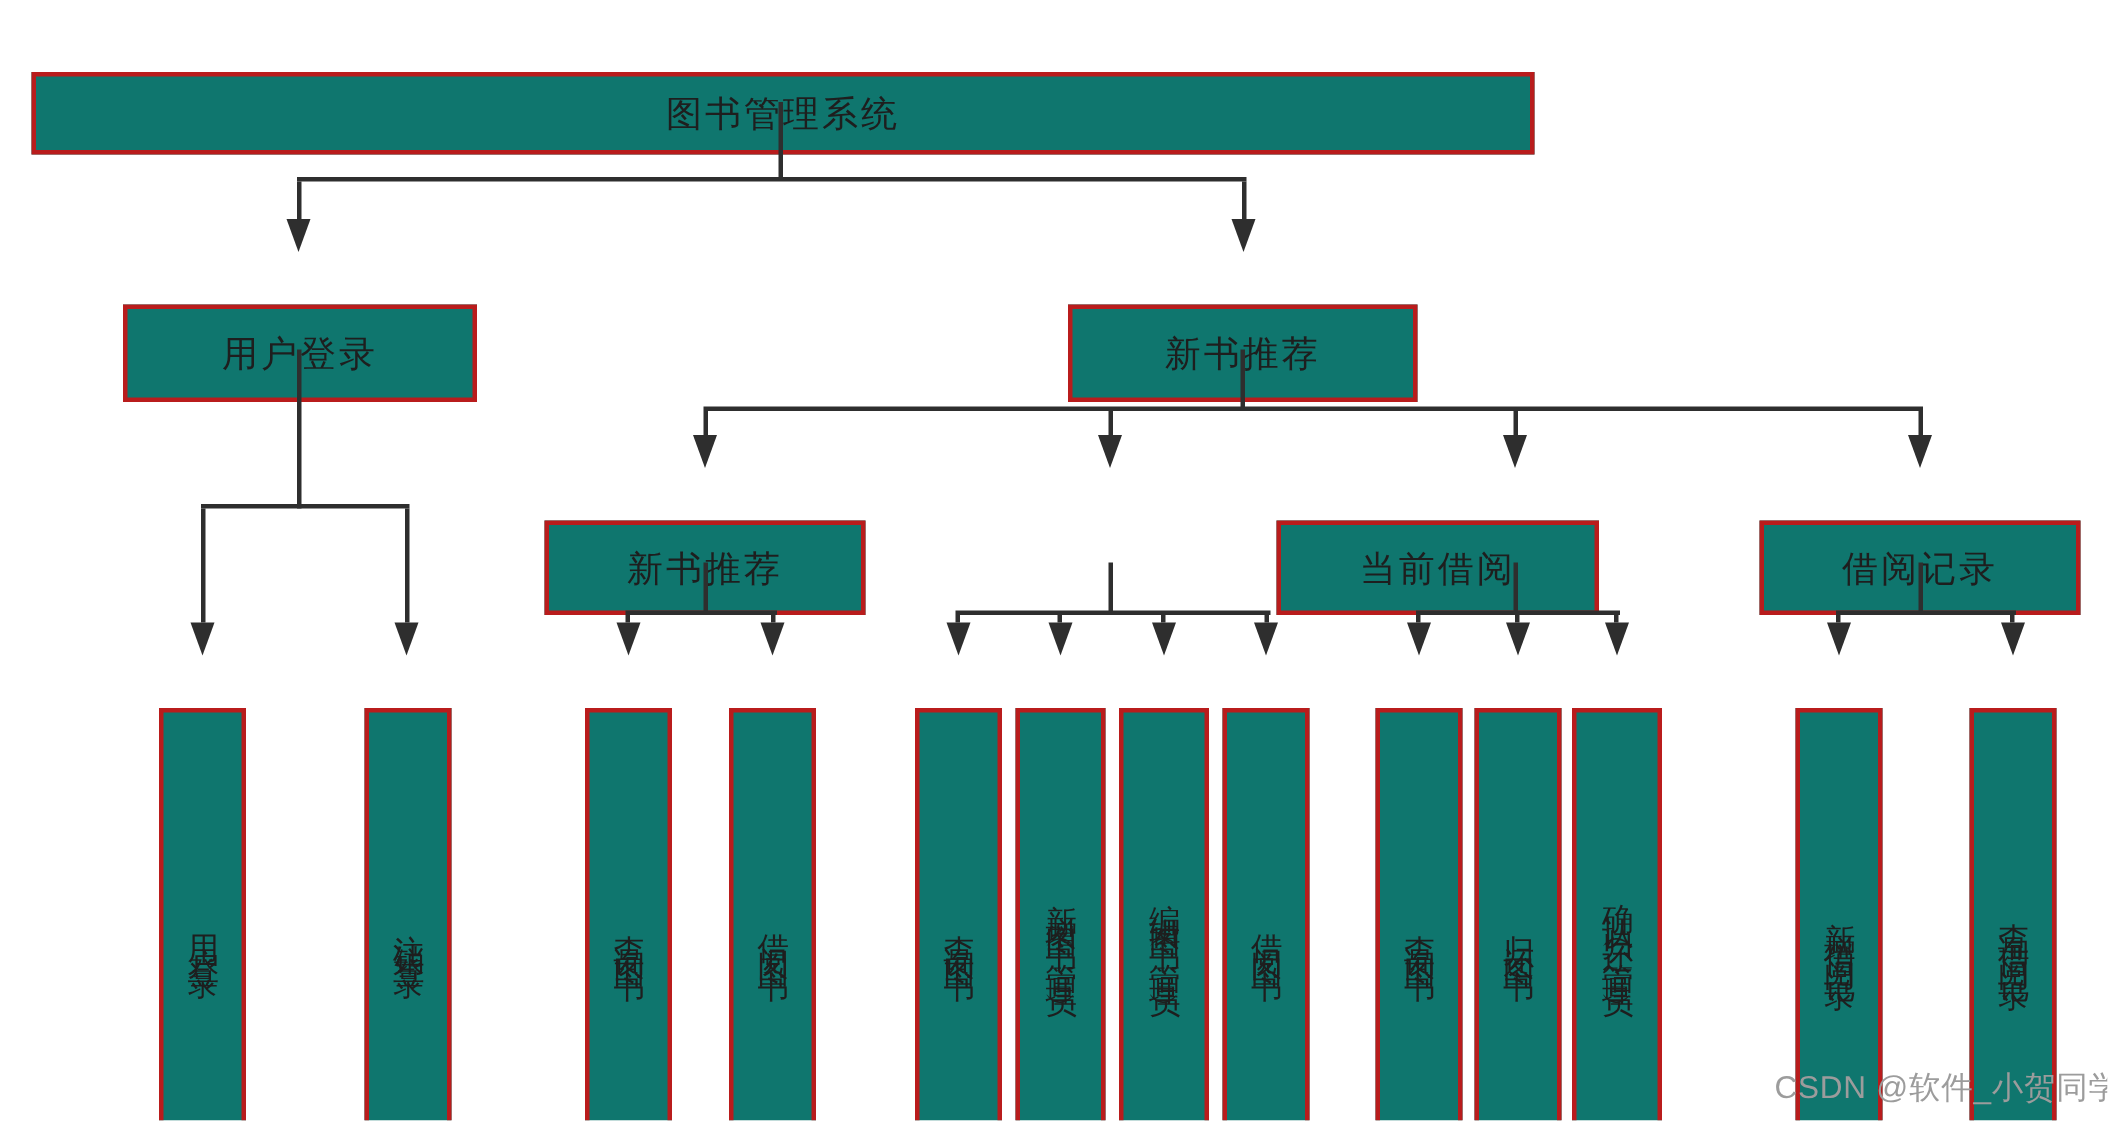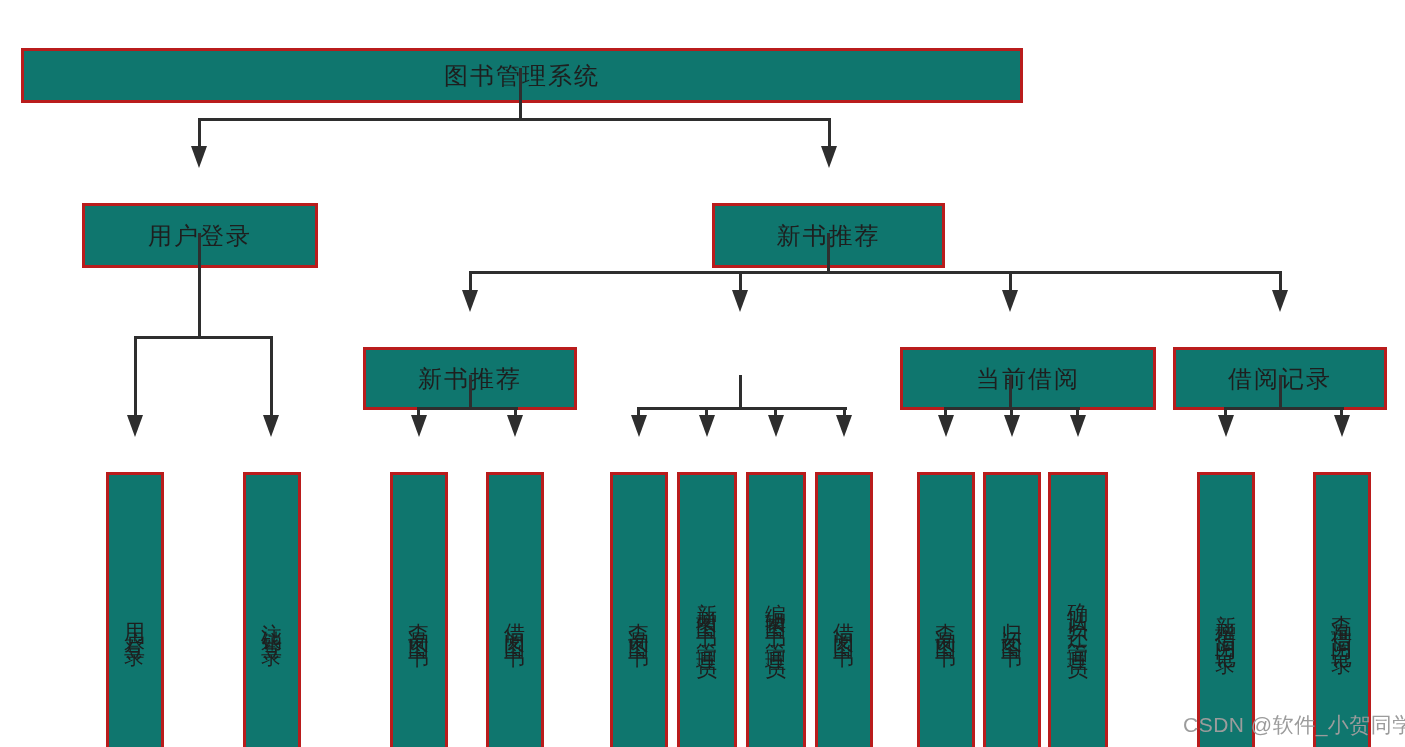--- a/index.html
+++ b/index.html
@@ -30,21 +30,21 @@
     position:absolute; left:1183px; top:711px; font-size:21px;
     color:#9c9c9c; white-space:nowrap; z-index:5; letter-spacing:0.5px;
   }
 
   
   #n-root { left:21px;  top:13px;  width:1002px; height:55px; }
   #n-l2-0 { left:82px;  top:168px; width:236px;  height:65px; }
   #n-l2-1 { left:712px; top:168px; width:233px;  height:65px; }
   #n-l3-0 { left:363px; top:312px; width:214px;  height:63px; }
   #n-l3-1 { left:633px; top:312px; width:215px;  height:63px; }
-  #n-l3-2 { left:900px; top:312px; width:256px;  height:63px; }
+  #n-l3-2 { left:851px; top:312px; width:215px;  height:63px; }
   #n-l3-3 { left:1173px;top:312px; width:214px;  height:63px; }
   #n-leaf-0 { left:106px; }
   #n-leaf-1 { left:243px; }
   #n-leaf-2 { left:390px; }
   #n-leaf-3 { left:486px; }
   #n-leaf-4 { left:610px; }
   #n-leaf-5 { left:677px; width:60px; }
   #n-leaf-6 { left:746px; width:60px; }
   #n-leaf-7 { left:815px; }
   #n-leaf-8 { left:917px; }

